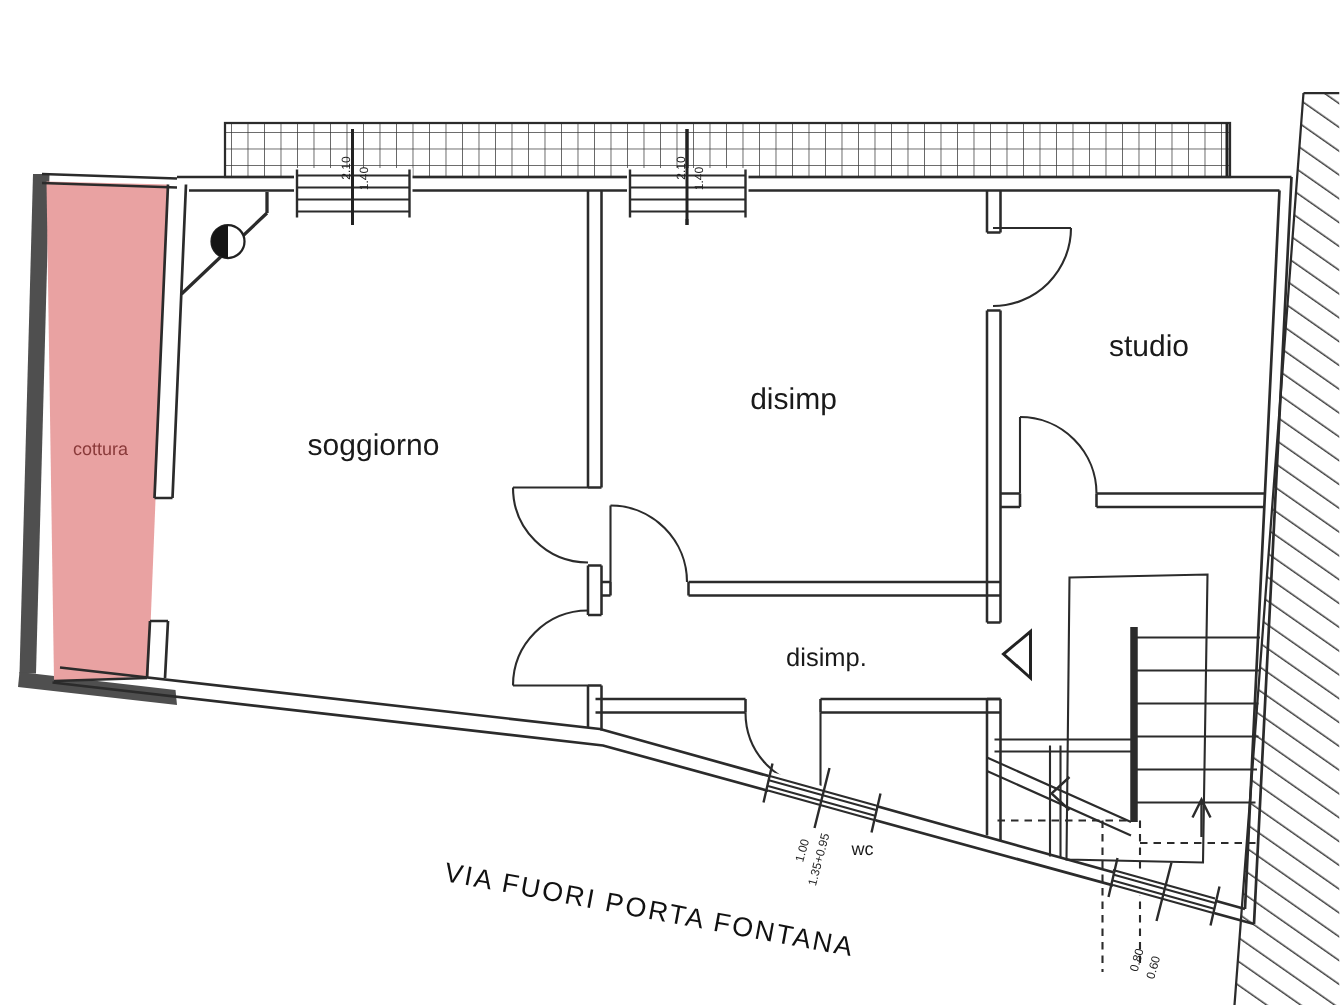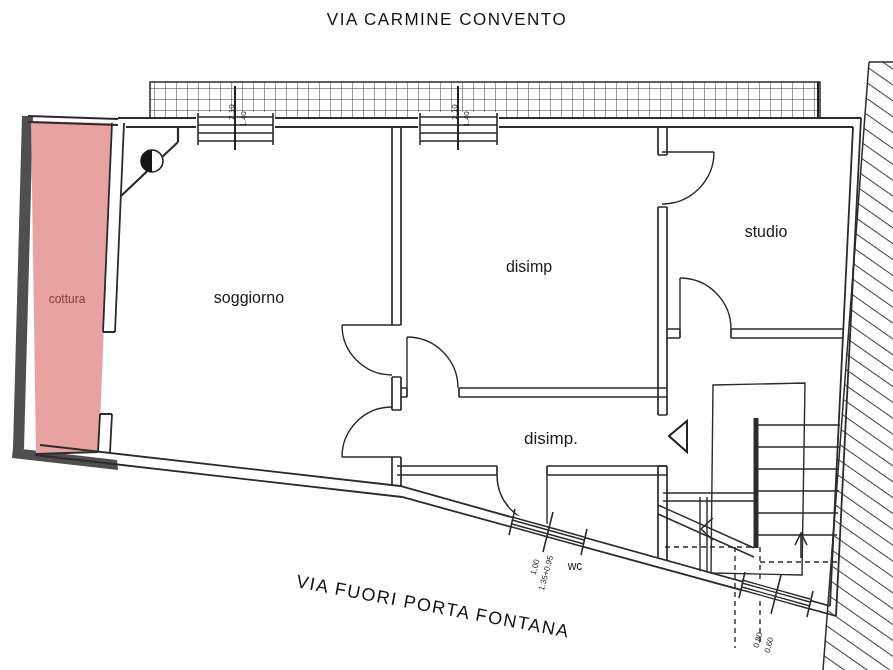--- a/index.html
+++ b/index.html
@@ -3,21 +3,21 @@
 <meta charset="utf-8">
 <style>
   html,body{margin:0;padding:0;background:#fff;}
   body{width:893px;height:670px;overflow:hidden;font-family:"Liberation Sans",sans-serif;}
   .canvas{position:relative;width:893px;height:670px;background:#ffffff;}
   .canvas > svg{position:absolute;left:0;top:0;}
   .lbl{position:absolute;color:#1a1a1a;white-space:nowrap;transform:translate(-50%,-50%);}
   .street-top{left:447px;top:20px;font-size:17px;letter-spacing:1.5px;color:#111;}
   .street-bottom{left:433px;top:607px;font-size:18px;letter-spacing:1.5px;color:#111;
                  transform:translate(-50%,-50%) rotate(10.5deg);}
-  .room{font-size:16px;}
+  .room{font-size:20px;}
   .room-sm{font-size:12px;}
   .room-md{font-size:17px;}
   .dim{position:absolute;font-size:8px;color:#222;letter-spacing:0;
        transform:translate(-50%,-50%) rotate(-90deg);}
   .dim.fac{transform:translate(-50%,-50%) rotate(-75deg);}
 </style>
 </head>
 <body>
 
 <div class="canvas">
@@ -109,21 +109,20 @@
     <g>
       <polygon points="512,514 584,534 584,549 512,529" fill="#fff"></polygon>
       <path d="M512,517 L584,537 M512,520 L584,540 M512,524 L584,544 M512,527 L584,547" stroke="#2b2b2b" stroke-width="1.3" fill="none"></path>
       <path d="M515,509 L509,535 M587,529 L581,555 M553,512 L543,552" stroke="#2b2b2b" stroke-width="1.6" fill="none"></path>
       <polygon points="742,577 810,596 810,611 742,592" fill="#fff"></polygon>
       <path d="M742,580 L810,599 M742,583 L810,602 M742,587 L810,606 M742,590 L810,609" stroke="#2b2b2b" stroke-width="1.3" fill="none"></path>
       <path d="M745,572 L739,598 M813,591 L807,617 M781,575 L771,614" stroke="#2b2b2b" stroke-width="1.6" fill="none"></path>
     </g>
   </svg>
 
-  <div class="lbl street-top">VIA CARMINE CONVENTO</div>
   <div class="lbl street-bottom">VIA FUORI PORTA FONTANA</div>
 
   <div class="lbl room-sm" style="left: 67px; top: 299px; color: rgb(138, 58, 58);">cottura</div>
   <div class="lbl room" style="left:249px;top:298px;">soggiorno</div>
   <div class="lbl room" style="left:529px;top:267px;">disimp</div>
   <div class="lbl room" style="left:766px;top:232px;">studio</div>
   <div class="lbl room-md" style="left:551px;top:439px;text-align:center;">disimp.</div>
   <div class="lbl room-sm" style="left:575px;top:520px;margin-top:46px;">wc</div>
 
   <span class="dim" style="left:231px;top:112px;">2.10</span>

